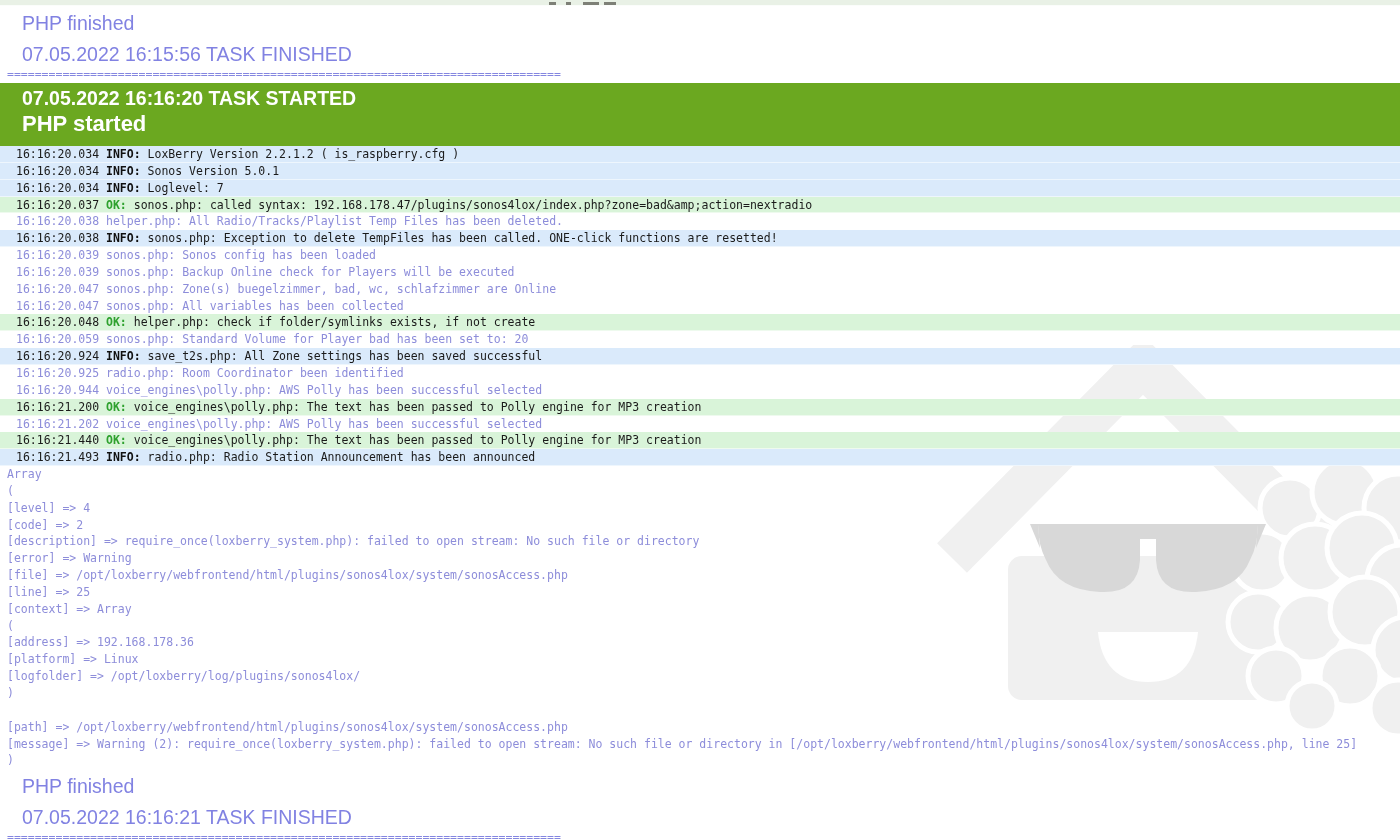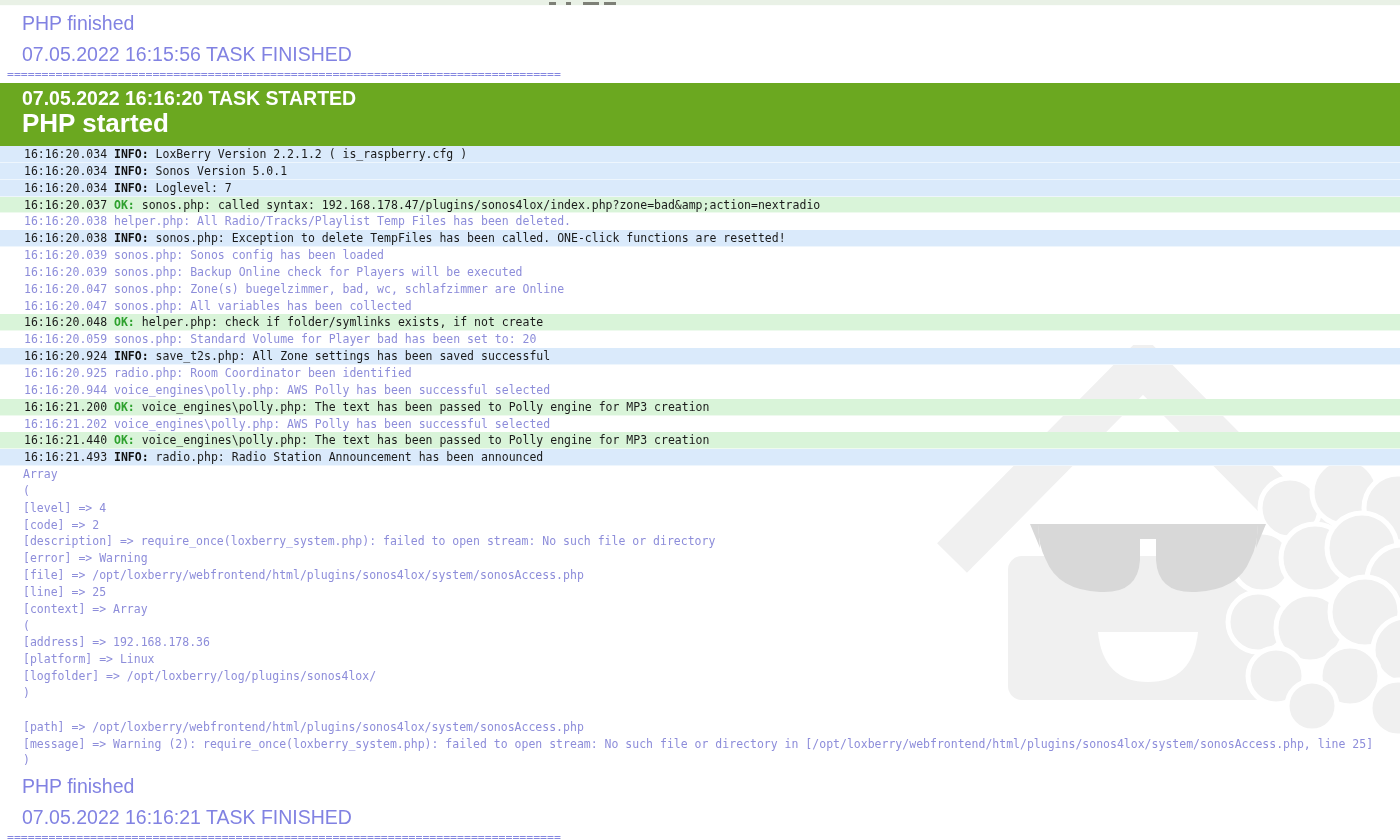--- a/index.html
+++ b/index.html
@@ -33,37 +33,37 @@
     font-family:"DejaVu Sans Mono", monospace;font-size:11.5px;
     color:#8486e0;white-space:pre;overflow:hidden;
   }
   .task-banner{
     height:63px;background:#6ba820;color:#ffffff;overflow:hidden;
   }
   .task-banner .line1{
     margin:3px 0 0 22px;font-size:19.5px;font-weight:700;line-height:25px;white-space:pre;
   }
   .task-banner .line2{
-    margin:0 0 11px 22px;font-size:26px;font-weight:700;line-height:25px;white-space:pre;
+    margin:0 0 11px 22px;font-size:22px;font-weight:700;line-height:25px;white-space:pre;
   }
   
   .log-area{font-family:"DejaVu Sans Mono", monospace;font-size:11.5px;}
   .log-line{
-    height:16.85px;line-height:16.85px;padding-left:24px;white-space:pre;overflow:hidden;
+    height:16.85px;line-height:16.85px;padding-left:16px;white-space:pre;overflow:hidden;
     color:#1a1a1a;
   }
   .log-line.info{background:#daeafb;box-shadow:inset 0 -1px rgba(255,255,255,.55);}
   .log-line.ok{background:#d9f4d9;box-shadow:inset 0 -1px rgba(255,255,255,.55);}
   .log-line.verbose{background:transparent;color:#8d8dda;}
   .log-line .label{font-weight:700;}
   .log-line.info .label{color:#111111;}
   .log-line.ok .label{color:#2ea12e;}
   
   .dump-area{font-family:"DejaVu Sans Mono", monospace;font-size:11.5px;color:#8d8dda;}
-  .dump-line{height:16.85px;line-height:16.85px;padding-left:23px;white-space:pre;overflow:hidden;}
+  .dump-line{height:16.85px;line-height:16.85px;padding-left:7px;white-space:pre;overflow:hidden;}
 </style>
 </head>
 <body>
 
 <svg class="watermark" viewBox="930 345 470 400" xmlns="http://www.w3.org/2000/svg" aria-hidden="true">
   <g>
     <path d="M952,558 L1143,365 L1334,558" fill="none" stroke="#f0f0f0" stroke-width="42"></path>
     <rect x="1008" y="556" width="260" height="144" rx="14" fill="#f0f0f0"></rect>
   </g>
   <g fill="#f0f0f0" stroke="#ffffff" stroke-width="5">

